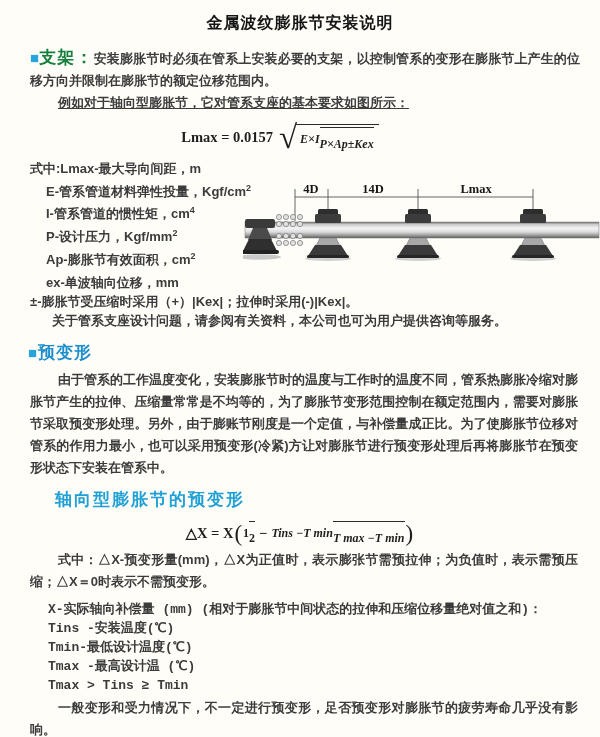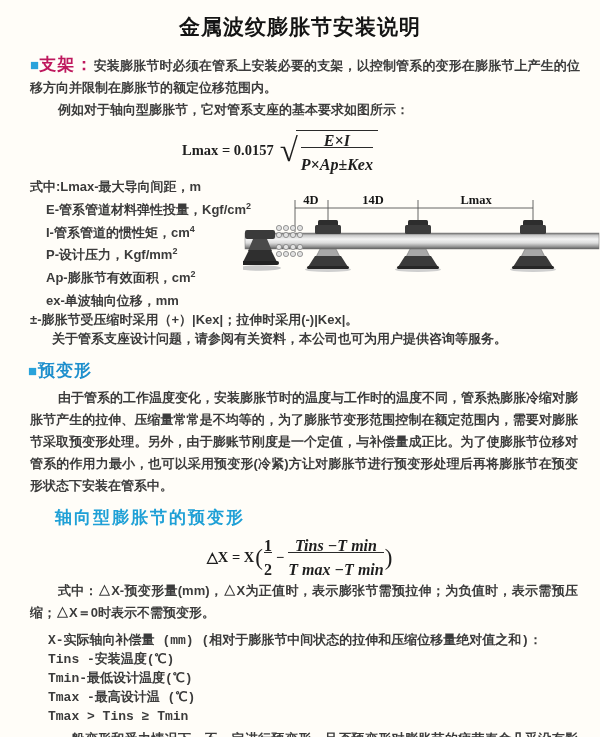--- a/index.html
+++ b/index.html
@@ -8,63 +8,63 @@
     height:737px;
     background:#fffdf8;
     font-family:"Liberation Sans", sans-serif;
     color:#3b3b3b;
     overflow:hidden;
     position:relative;
   }
   .page-title{
     padding-top:13px;
     text-align:center;
-    font-size:21px;
+    font-size:16px;
     font-weight:700;
     letter-spacing:1px;
     color:#141414;
   }
   .para{
     font-size:13px;
     line-height:22px;
     text-align:justify;
     font-weight:600;
     color:#3c3c3c;
   }
   .p1{ margin:13px 20px 0 30px; }
   .marker{ color:#29a3db; font-size:15px; font-weight:700; }
-  .blue-label{ color:#be185d; font-size:17px; font-weight:700; letter-spacing:1px; }
+  .blue-label{ color:#15803d; font-size:17px; font-weight:700; letter-spacing:1px; }
   .indent{ text-indent:2.15em; }
-  .example{ margin:0 20px 0 30px; }
+  .example{ margin:0 20px 0 30px;text-decoration:underline; }
 
   
   .formula{
     display:flex; justify-content:center; align-items:center;
     font-family:"Liberation Serif", serif;
     color:#1e1e1e; font-weight:700; font-size:14.5px;
   }
   .f1{ margin:9px 40px 2px 0; }
   .radical{ font-size:33px; font-weight:400; line-height:0.9; margin:0 -2px 0 6px; }
   .radicand{ border-top:1.6px solid #2a2a2a; padding:2px 5px 0 5px; }
-  .frac{ display:inline-flex; flex-direction:column; align-items:center;
-         font-size:16px; line-height:13px; font-style:italic; font-weight:700; }
+  .frac{ display:inline-flex; flex-direction:row; align-items:center;
+         font-size:12px; line-height:13px; font-style:italic; font-weight:700; }
   .frac .den{ border-top:1.1px solid #2a2a2a; padding-top:10px; }
   .frac.upright{ font-style:normal; }
   .paren{ font-size:23px; font-weight:400; line-height:1; margin:0 1px; }
   .minus{ margin:0 4px; }
   .f2{ margin:10px 0 3px 0; }
 
   
   .var-area{ position:relative; margin:3px 0 0 30px; font-size:13px; font-weight:600; }
   .var-line{ line-height:18.5px; }
   .var-line.sub{ margin-left:16px; }
   .var-line sup{ font-size:9px; }
   .note-indent{ text-indent:1.7em; line-height:19px; }
 
-  .diagram{ position:absolute; left:213px; top:16px; width:358px; height:100px; }
+  .diagram{ position:absolute; left:213px; top:23px; width:358px; height:100px; }
   .diagram svg text{
     font-family:"Liberation Serif", serif; font-weight:700;
     font-size:12.5px; fill:#161616;
   }
 
   .section-head{
     margin:11px 0 0 28px;
     font-size:17px; font-weight:700; color:#1e8fcd; letter-spacing:1px;
   }
   .p2{ margin:5px 22px 0 30px; }

